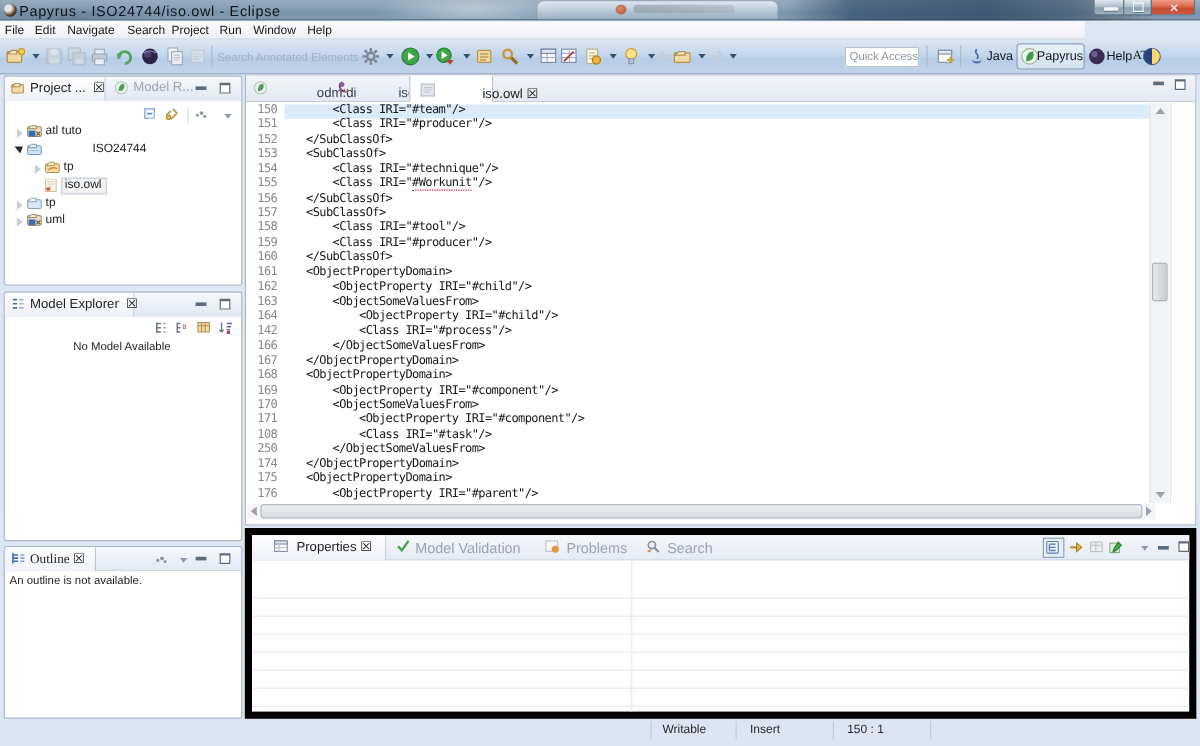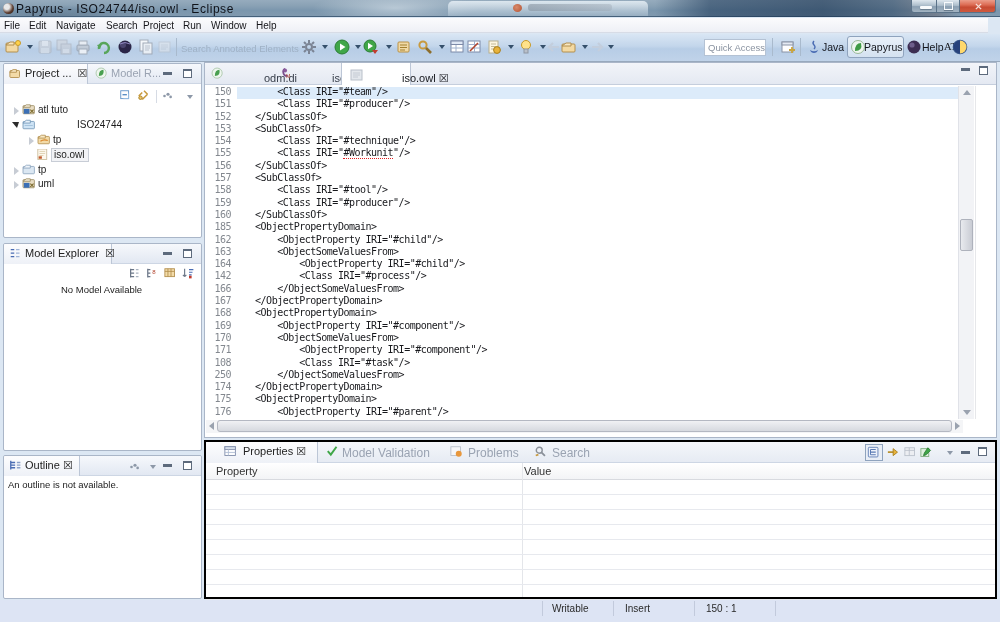--- a/index.html
+++ b/index.html
@@ -30,21 +30,21 @@
   #btn-min { left:911px; width:26px; border-radius:0 0 0 3px;
     background:linear-gradient(180deg,#dee7ee,#aebfcc 45%,#8ba0b2 55%,#a3b4c2); }
   #btn-max { left:937px; width:23px; border-left:none;
     background:linear-gradient(180deg,#dee7ee,#aebfcc 45%,#8ba0b2 55%,#a3b4c2); }
   #btn-close { left:960px; width:36px; border-left:none; border-radius:0 0 3px 0;
     background:linear-gradient(180deg,#eb9d8a,#dd6d55 40%,#c64a32 60%,#d05a3e); }
   #btn-min .dash { position:absolute; left:8px; top:6px; width:12px; height:3px; background:#f7fafc; border-radius:1px; box-shadow:0 1px 1px rgba(30,50,70,.4);}
   #btn-max .box { position:absolute; left:7px; top:2px; width:9px; height:8px; border:1.5px solid #f7fafc; box-shadow:0 1px 1px rgba(30,50,70,.4);}
 
   
-  #menubar { left:0; top:18px; width:988px; height:15px; background:linear-gradient(180deg,#fbfbfd,#eef0f6);
+  #menubar { left:0; top:18px; width:904px; height:15px; background:linear-gradient(180deg,#fbfbfd,#eef0f6);
     border-bottom:1px solid #d7dce6; font-size:10px; color:#16161a; }
   #menubar span { position:absolute; top:2px; }
 
   
   #toolbar { left:0; top:34px; width:1000px; height:28px;
     background:linear-gradient(180deg,#d9e6f4 0%,#c3d6eb 45%,#b7cde6 55%,#c0d3e9 100%);
     border-bottom:1px solid #98a9bd; }
   #toolbar .sep { position:absolute; top:4px; width:1px; height:18px; background:#a9bacd; }
   .ticon { position:absolute; top:5px; width:16px; height:16px; z-index:2; }
   .tdrop { position:absolute; top:11px; width:0; height:0; border-left:3px solid transparent; border-right:3px solid transparent; border-top:4px solid #35506b; }
@@ -95,21 +95,21 @@
   .lnum { display:inline-block; width:26px; text-align:right; color:#83888f; margin-right:2px; letter-spacing:-0.5px; }
   #curline { position:absolute; left:32px; top:24px; right:38px; height:12px; background:#dcebfa; }
 
   #vscroll { position:absolute; right:22px; top:23px; width:16px; bottom:18px; background:#f2f3f6; border-left:1px solid #e0e2e8; }
   #vthumb { position:absolute; left:1px; top:133px; width:13px; height:32px; background:linear-gradient(90deg,#e8eaee,#c9ccd4); border:1px solid #aeb2bc; border-radius:2px; }
   #overview { position:absolute; right:0; top:23px; width:21px; bottom:18px; background:#fff; border-left:1px solid #e6e7ea; }
   #hscroll { position:absolute; left:1px; right:33px; bottom:4px; height:13px; background:#f4f5f7; }
   #hthumb { position:absolute; left:11px; top:0px; right:11px; height:12px; background:linear-gradient(180deg,#f0f1f4,#d6d9df); border:1px solid #b4b8c2; border-radius:3px; }
 
   
-  #props { left:204px; top:440px; width:793px; height:159px; background:#fff; border:2px solid #000000; }
+  #props { left:204px; top:440px; width:793px; height:159px; background:#fff; border:6px solid #000000; }
   #proptabs { position:absolute; left:0; top:0; right:0; height:21px;
     background:linear-gradient(180deg,#f4f6fa,#e6ebf3); border-bottom:1px solid #cdd6e4; }
   #prophead { position:absolute; left:0; top:21px; right:0; height:17px; background:linear-gradient(180deg,#ffffff,#f3f4f6);
     border-bottom:1px solid #d8dadf; font-size:11px; color:#333; }
   .prow { position:absolute; left:0; right:0; height:15px; border-bottom:1px solid #e7e9ee; }
   #propvline { position:absolute; left:316px; top:21px; bottom:0; width:1px; background:#e4e6ea; }
   .ptabt { position:absolute; top:4px; font-size:12px; color:#9aa3b2; white-space:nowrap; }
   .ptabx { position:absolute; top:3px; width:14px; height:14px; }
 
   
@@ -418,21 +418,21 @@
           <path d="M3 2 v9 M3 11 l-2 -2 M3 11 l2 -2" stroke="#6b7687" stroke-width="1.3" fill="none"></path>
           <path d="M8 3 h5 M8 6 h4 M8 9 h3" stroke="#4a6cb3" stroke-width="1.4"></path>
           <rect x="8" y="10" width="3" height="3" fill="#c23b2e"></rect>
         </svg></div>
     </div>
   <div style="position:absolute;left:57px;top:40px;font-size:9.5px;color:#222;">No Model Available</div>
 </div>
 
 <div id="ol" class="abs panel">
   <div class="tabbar"></div>
-  <div class="tab-sel" style="left:0;width:76px;">
+  <div class="tab-sel" style="left:0;width:76px;font-family:Liberation Serif, serif;">
       <span class="ticn" id="ol-ti"><svg width="14" height="14" viewBox="0 0 16 16">
           <path d="M2 2 v10 M2 4 h5 M2 7 h5 M2 10 h5" stroke="#4a6cb3" stroke-width="1.5"></path>
           <path d="M9 4 h4 M9 7 h4 M9 10 h4" stroke="#8aa0c8" stroke-width="1.5"></path>
         </svg></span>
       <span class="tx" style="left:21px;">Outline&nbsp;☒</span>
     </div>
   <div class="minmax" style="right:28px;">
       <div class="mm-dash"></div>
     </div>
   <div class="minmax" style="right:8px;">
@@ -481,21 +481,21 @@
 <span class="lnum">151</span>        &lt;Class IRI="#producer"/&gt;
 <span class="lnum">152</span>    &lt;/SubClassOf&gt;
 <span class="lnum">153</span>    &lt;SubClassOf&gt;
 <span class="lnum">154</span>        &lt;Class IRI="#technique"/&gt;
 <span class="lnum">155</span>        &lt;Class IRI="<span style="border-bottom:1px dotted #e02020;">#Workunit</span>"/&gt;
 <span class="lnum">156</span>    &lt;/SubClassOf&gt;
 <span class="lnum">157</span>    &lt;SubClassOf&gt;
 <span class="lnum">158</span>        &lt;Class IRI="#tool"/&gt;
 <span class="lnum">159</span>        &lt;Class IRI="#producer"/&gt;
 <span class="lnum">160</span>    &lt;/SubClassOf&gt;
-<span class="lnum">185</span>    &lt;ObjectPropertyDomain&gt;
+<span class="lnum">161</span>    &lt;ObjectPropertyDomain&gt;
 <span class="lnum">162</span>        &lt;ObjectProperty IRI="#child"/&gt;
 <span class="lnum">163</span>        &lt;ObjectSomeValuesFrom&gt;
 <span class="lnum">164</span>            &lt;ObjectProperty IRI="#child"/&gt;
 <span class="lnum">142</span>            &lt;Class IRI="#process"/&gt;
 <span class="lnum">166</span>        &lt;/ObjectSomeValuesFrom&gt;
 <span class="lnum">167</span>    &lt;/ObjectPropertyDomain&gt;
 <span class="lnum">168</span>    &lt;ObjectPropertyDomain&gt;
 <span class="lnum">169</span>        &lt;ObjectProperty IRI="#component"/&gt;
 <span class="lnum">170</span>        &lt;ObjectSomeValuesFrom&gt;
 <span class="lnum">171</span>            &lt;ObjectProperty IRI="#component"/&gt;
@@ -560,24 +560,20 @@
           <path d="M1 5 h11 M6 2 v9" stroke="#b9c0ca"></path>
         </svg></div>
       <div class="ptool" style="left:714px;top:4px;"><svg width="14" height="14" viewBox="0 0 16 16">
           <rect x="1" y="3" width="9" height="9" fill="#dff0df" stroke="#7fae7f"></rect>
           <path d="M9 2 l3 3 -5 5 -3 1 1 -3 z" fill="#3fa648" stroke="#2c7d35"></path>
         </svg></div>
       <div class="pdrop" style="left:741px;top:9px;"></div>
       <div style="position:absolute;left:755px;top:9px;width:9px;height:3px;background:#5d6a7c;"></div>
       <div style="position:absolute;left:772px;top:5px;width:9px;height:9px;border:1px solid #5d6a7c;border-top:2px solid #5d6a7c;background:#fff;"></div>
     </div>
-  <div id="prophead">
-    <span style="position:absolute;left:10px;top:2px;">Property</span>
-    <span style="position:absolute;left:318px;top:2px;">Value</span>
-  </div>
   <div id="propvline"></div>
   <div id="proprows">
       <div class="prow" style="top:38px;"></div>
       <div class="prow" style="top:53px;"></div>
       <div class="prow" style="top:68px;"></div>
       <div class="prow" style="top:83px;"></div>
       <div class="prow" style="top:98px;"></div>
       <div class="prow" style="top:113px;"></div>
       <div class="prow" style="top:128px;"></div>
       <div class="prow" style="top:143px;"></div>

